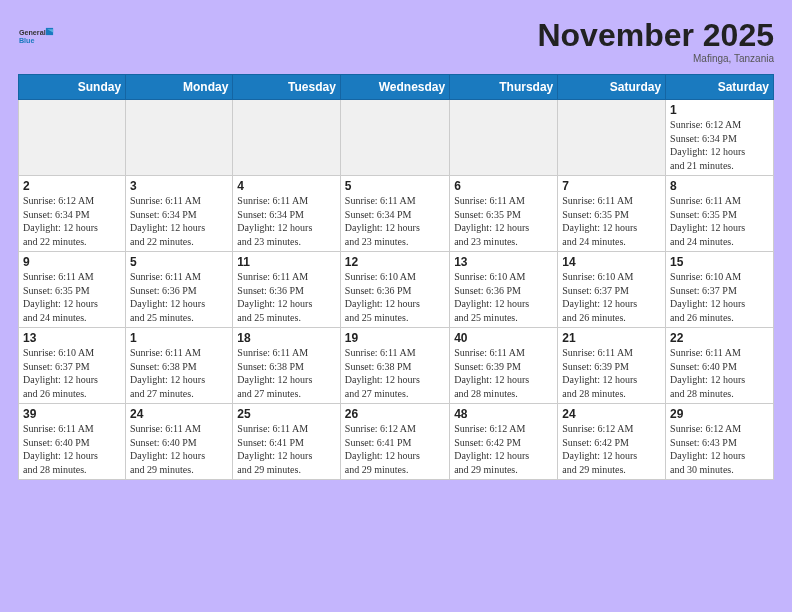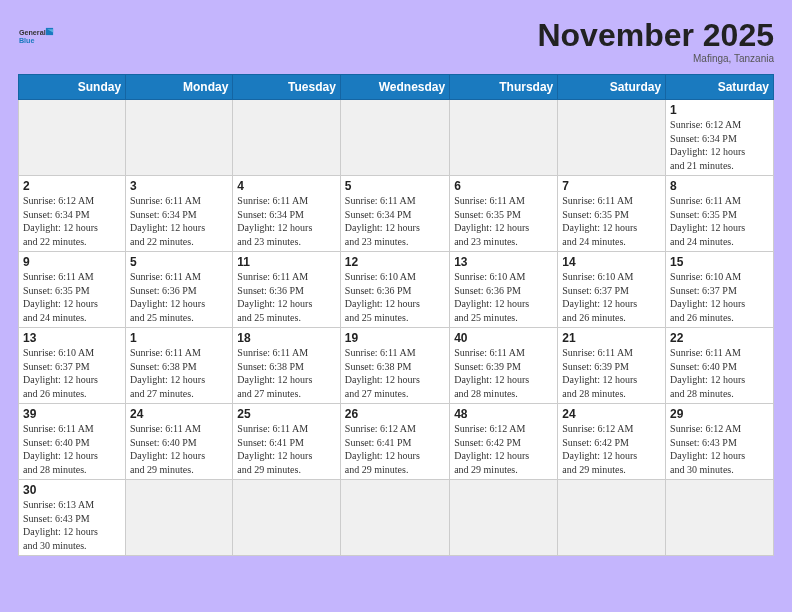--- a/index.html
+++ b/index.html
@@ -332,30 +332,15 @@
 and 29 minutes.</div>
           </td>
           <td>
             <span class="day-number">29</span>
             <div class="day-info" style="white-space: pre-line;">Sunrise: 6:12 AM
 Sunset: 6:43 PM
 Daylight: 12 hours
 and 30 minutes.</div>
           </td>
         </tr>
-        <tr class="last-row">
-          <td>
-            <span class="day-number">30</span>
-            <div class="day-info" style="white-space: pre-line;">Sunrise: 6:13 AM
-Sunset: 6:43 PM
-Daylight: 12 hours
-and 30 minutes.</div>
-          </td>
-          <td class="empty"></td>
-          <td class="empty"></td>
-          <td class="empty"></td>
-          <td class="empty"></td>
-          <td class="empty"></td>
-          <td class="empty"></td>
-        </tr>
       </tbody>
   </table>
 </div>
 
 </body></html>

